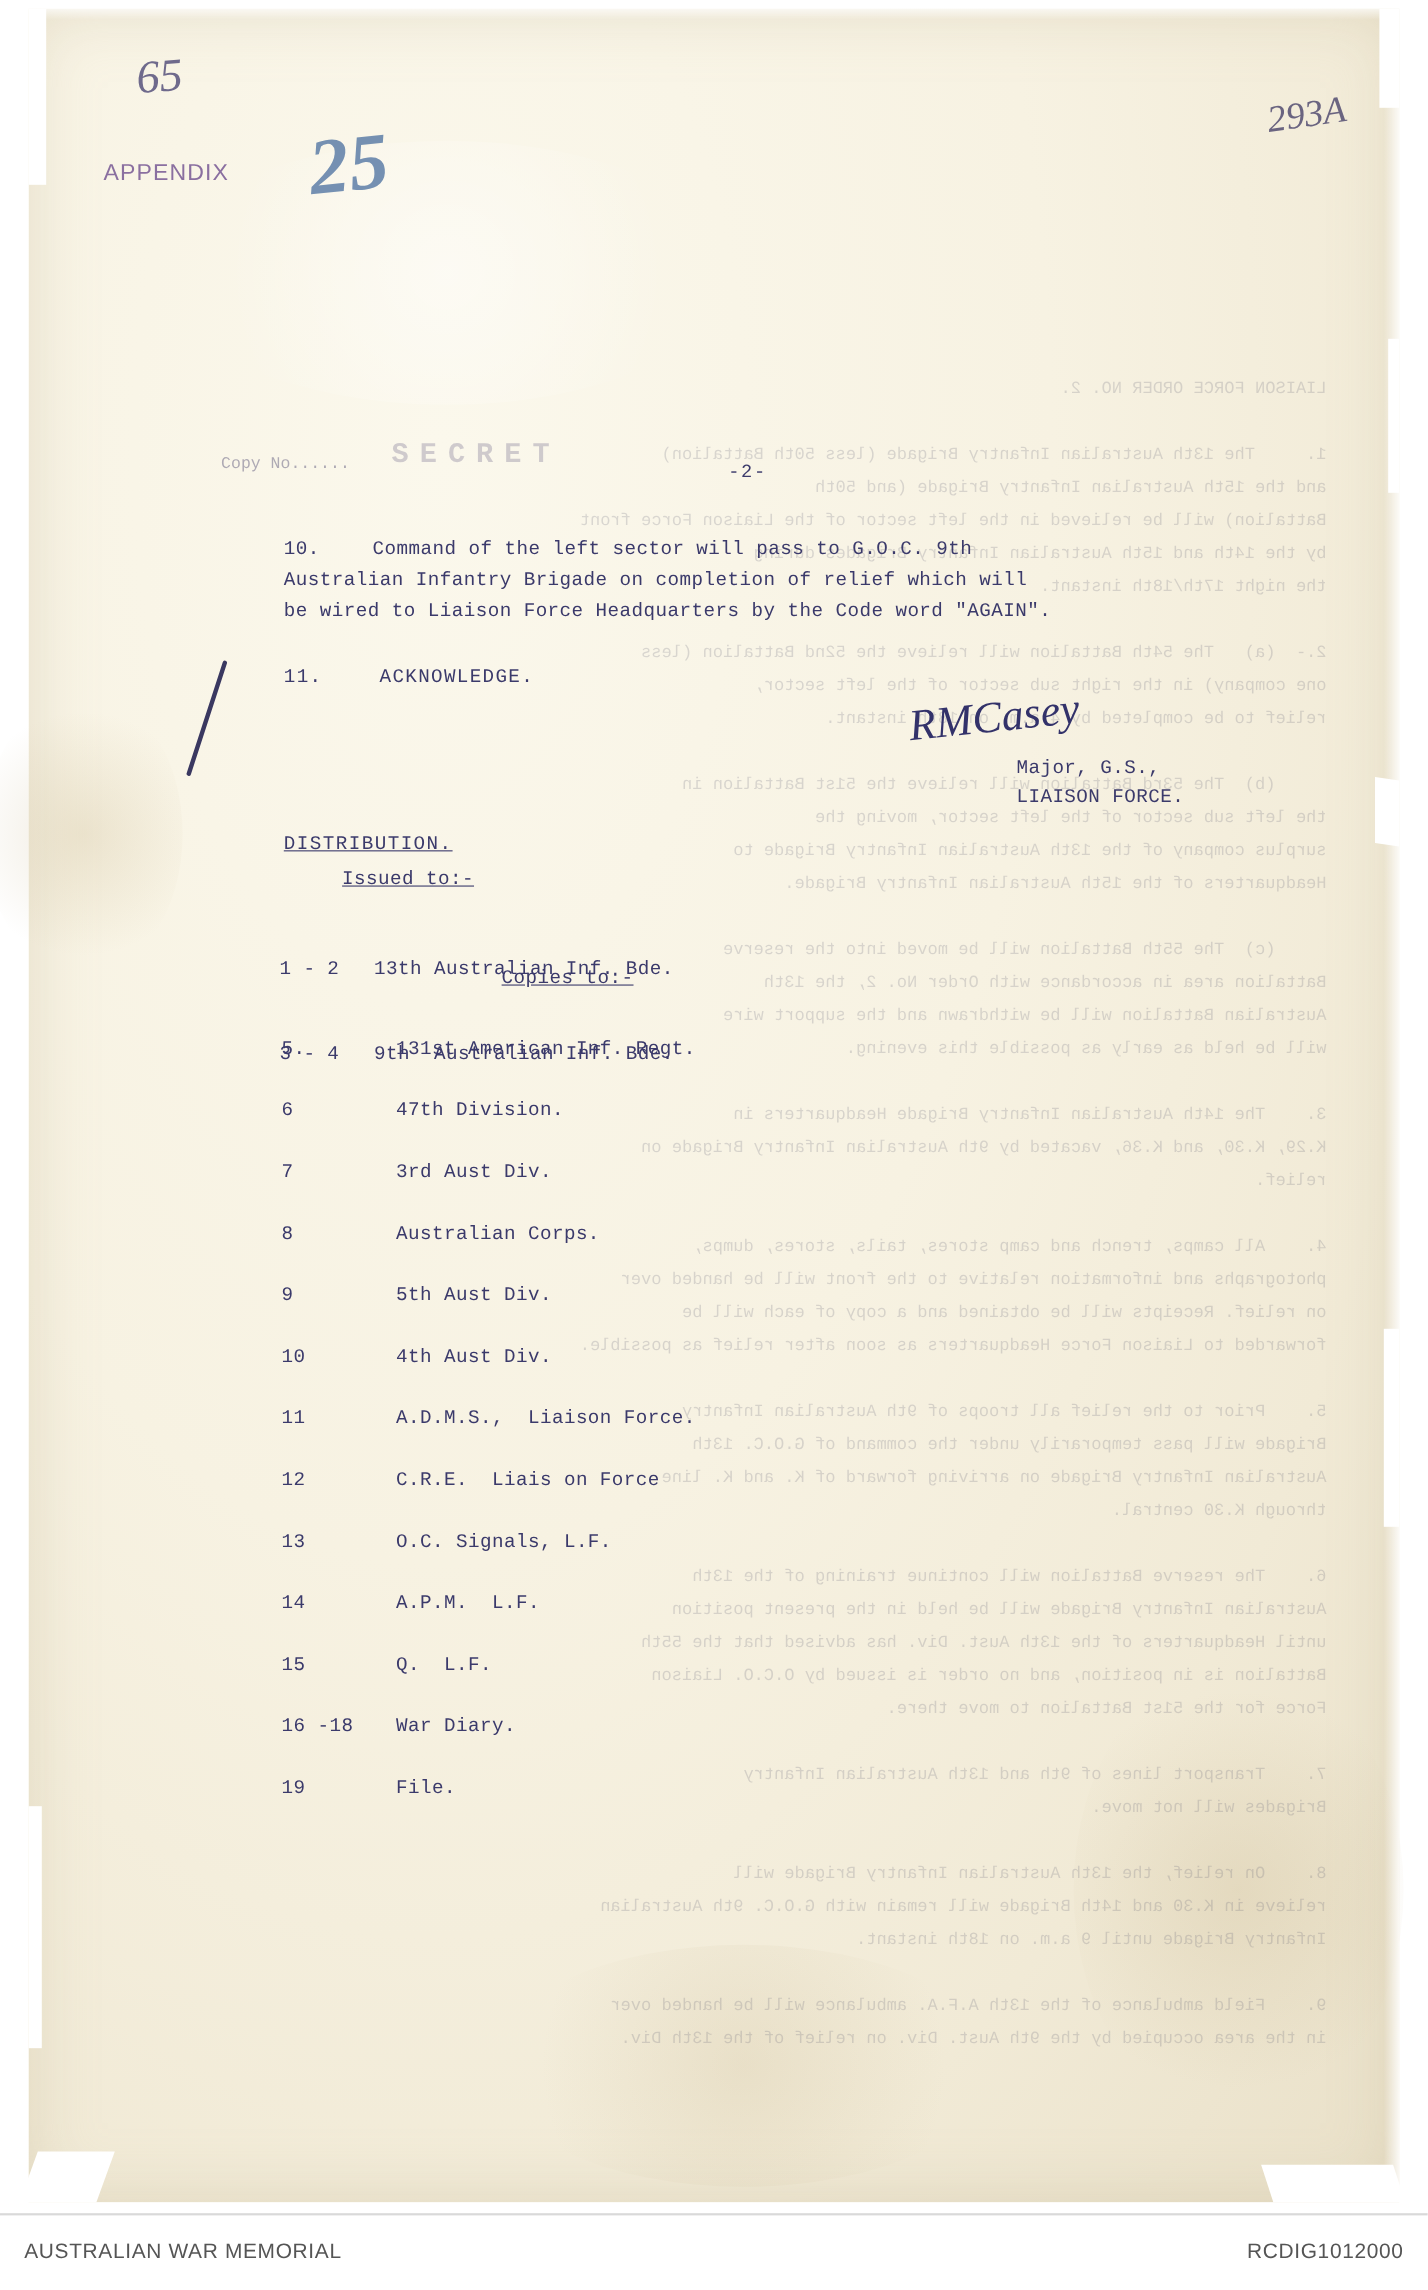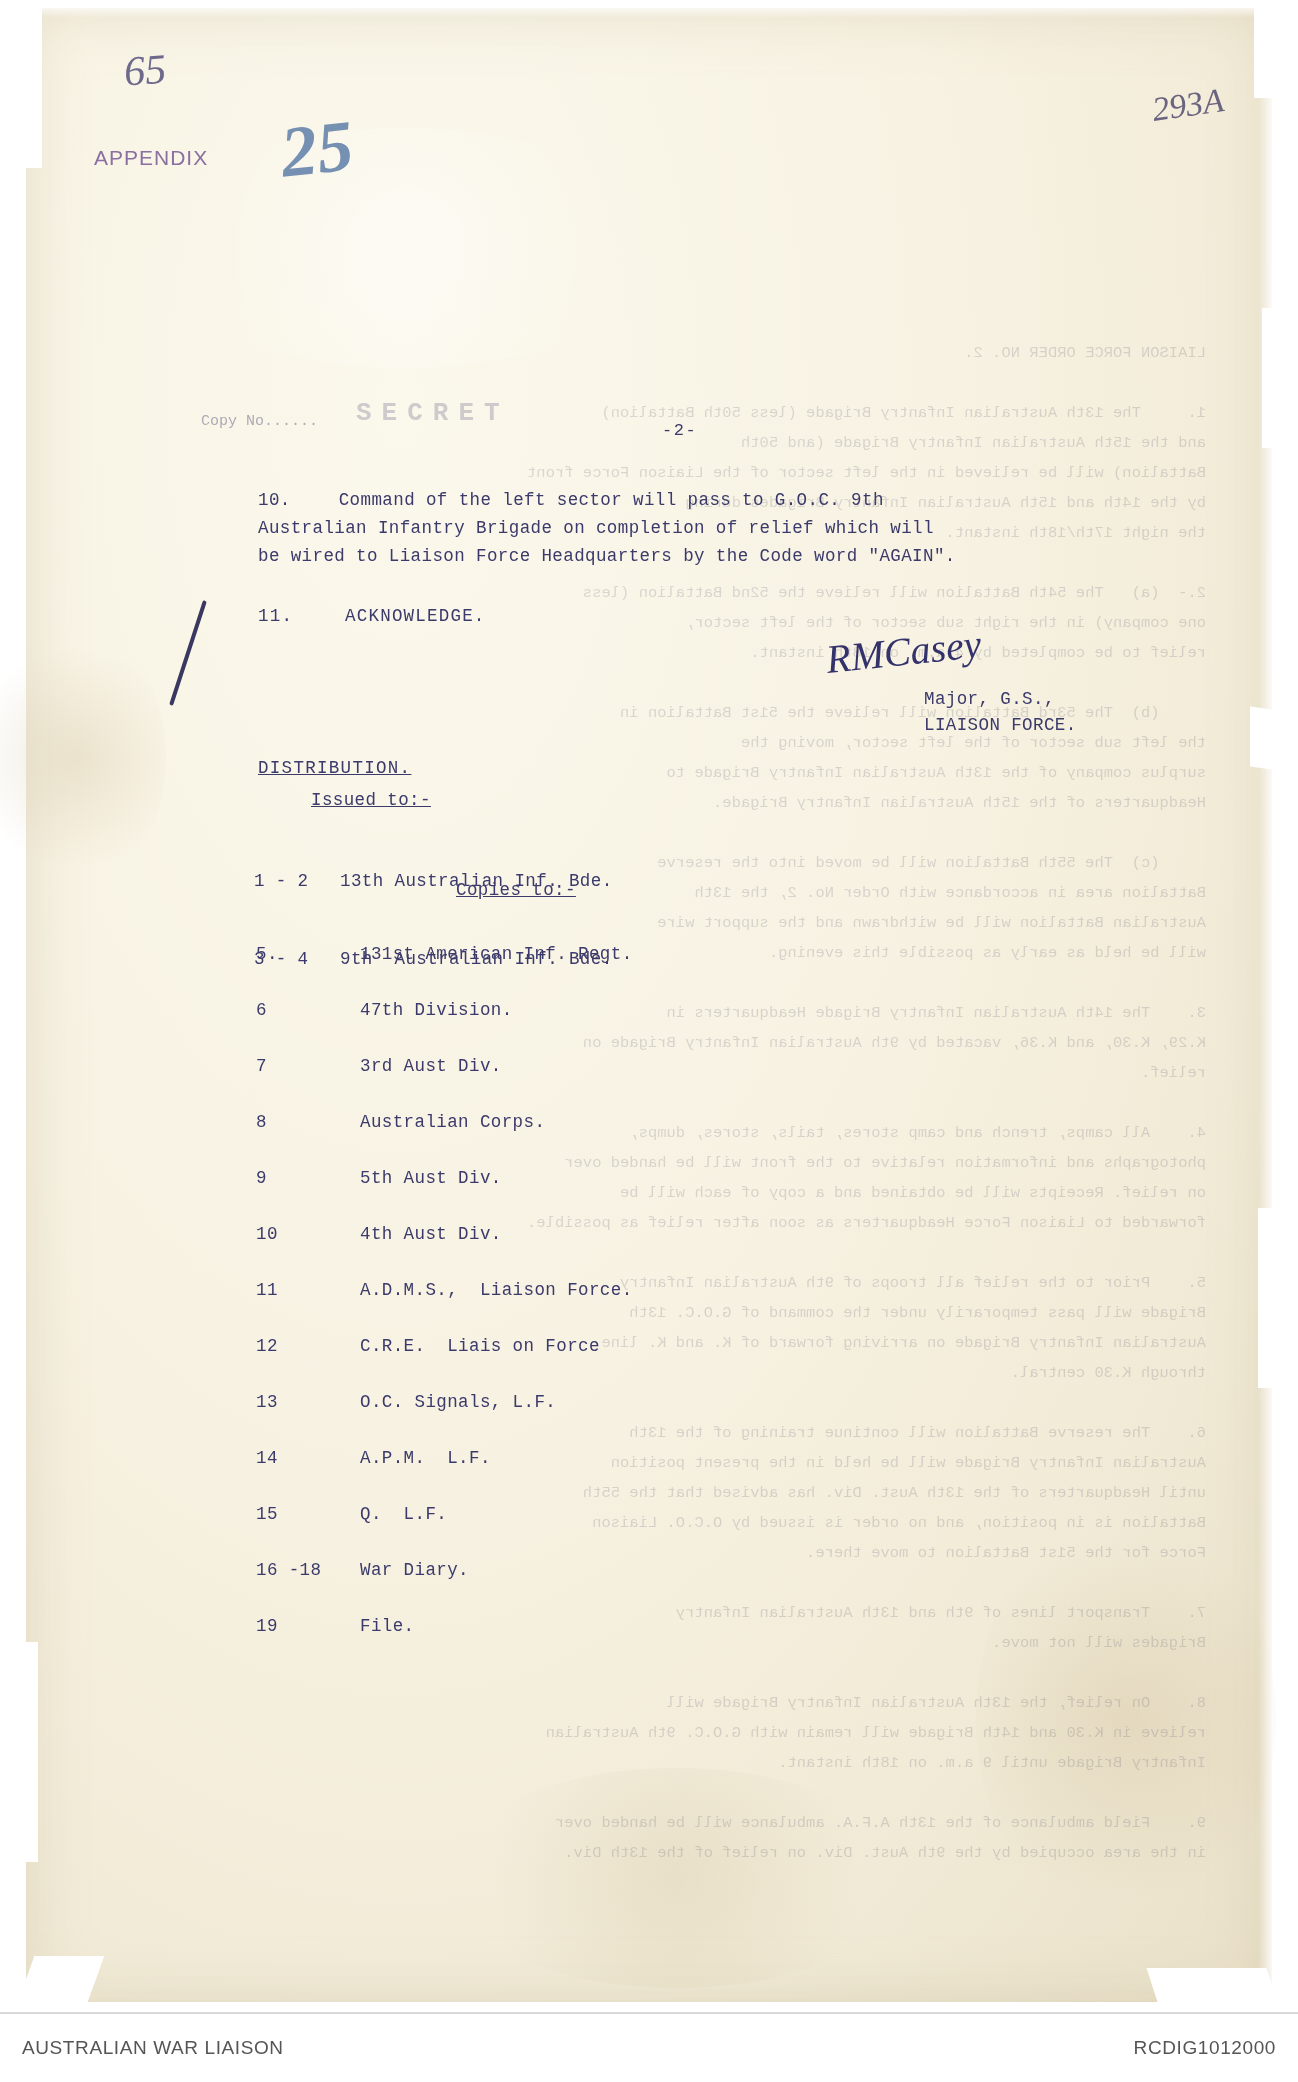--- a/index.html
+++ b/index.html
@@ -305,15 +305,15 @@
 
     <div class="hand" id="num65">65</div>
     <div class="hand" id="appendix">APPENDIX</div>
     <div class="hand" id="big25">25</div>
     <div class="hand" id="folio">293A</div>
 
   </div>
 </div>
 
 <div id="footer">
-  <span class="f-text">AUSTRALIAN WAR LIAISON</span>
+  <span class="f-text">AUSTRALIAN WAR MEMORIAL</span>
   <span class="f-text">RCDIG1012000</span>
 </div>
 
 </body></html>

